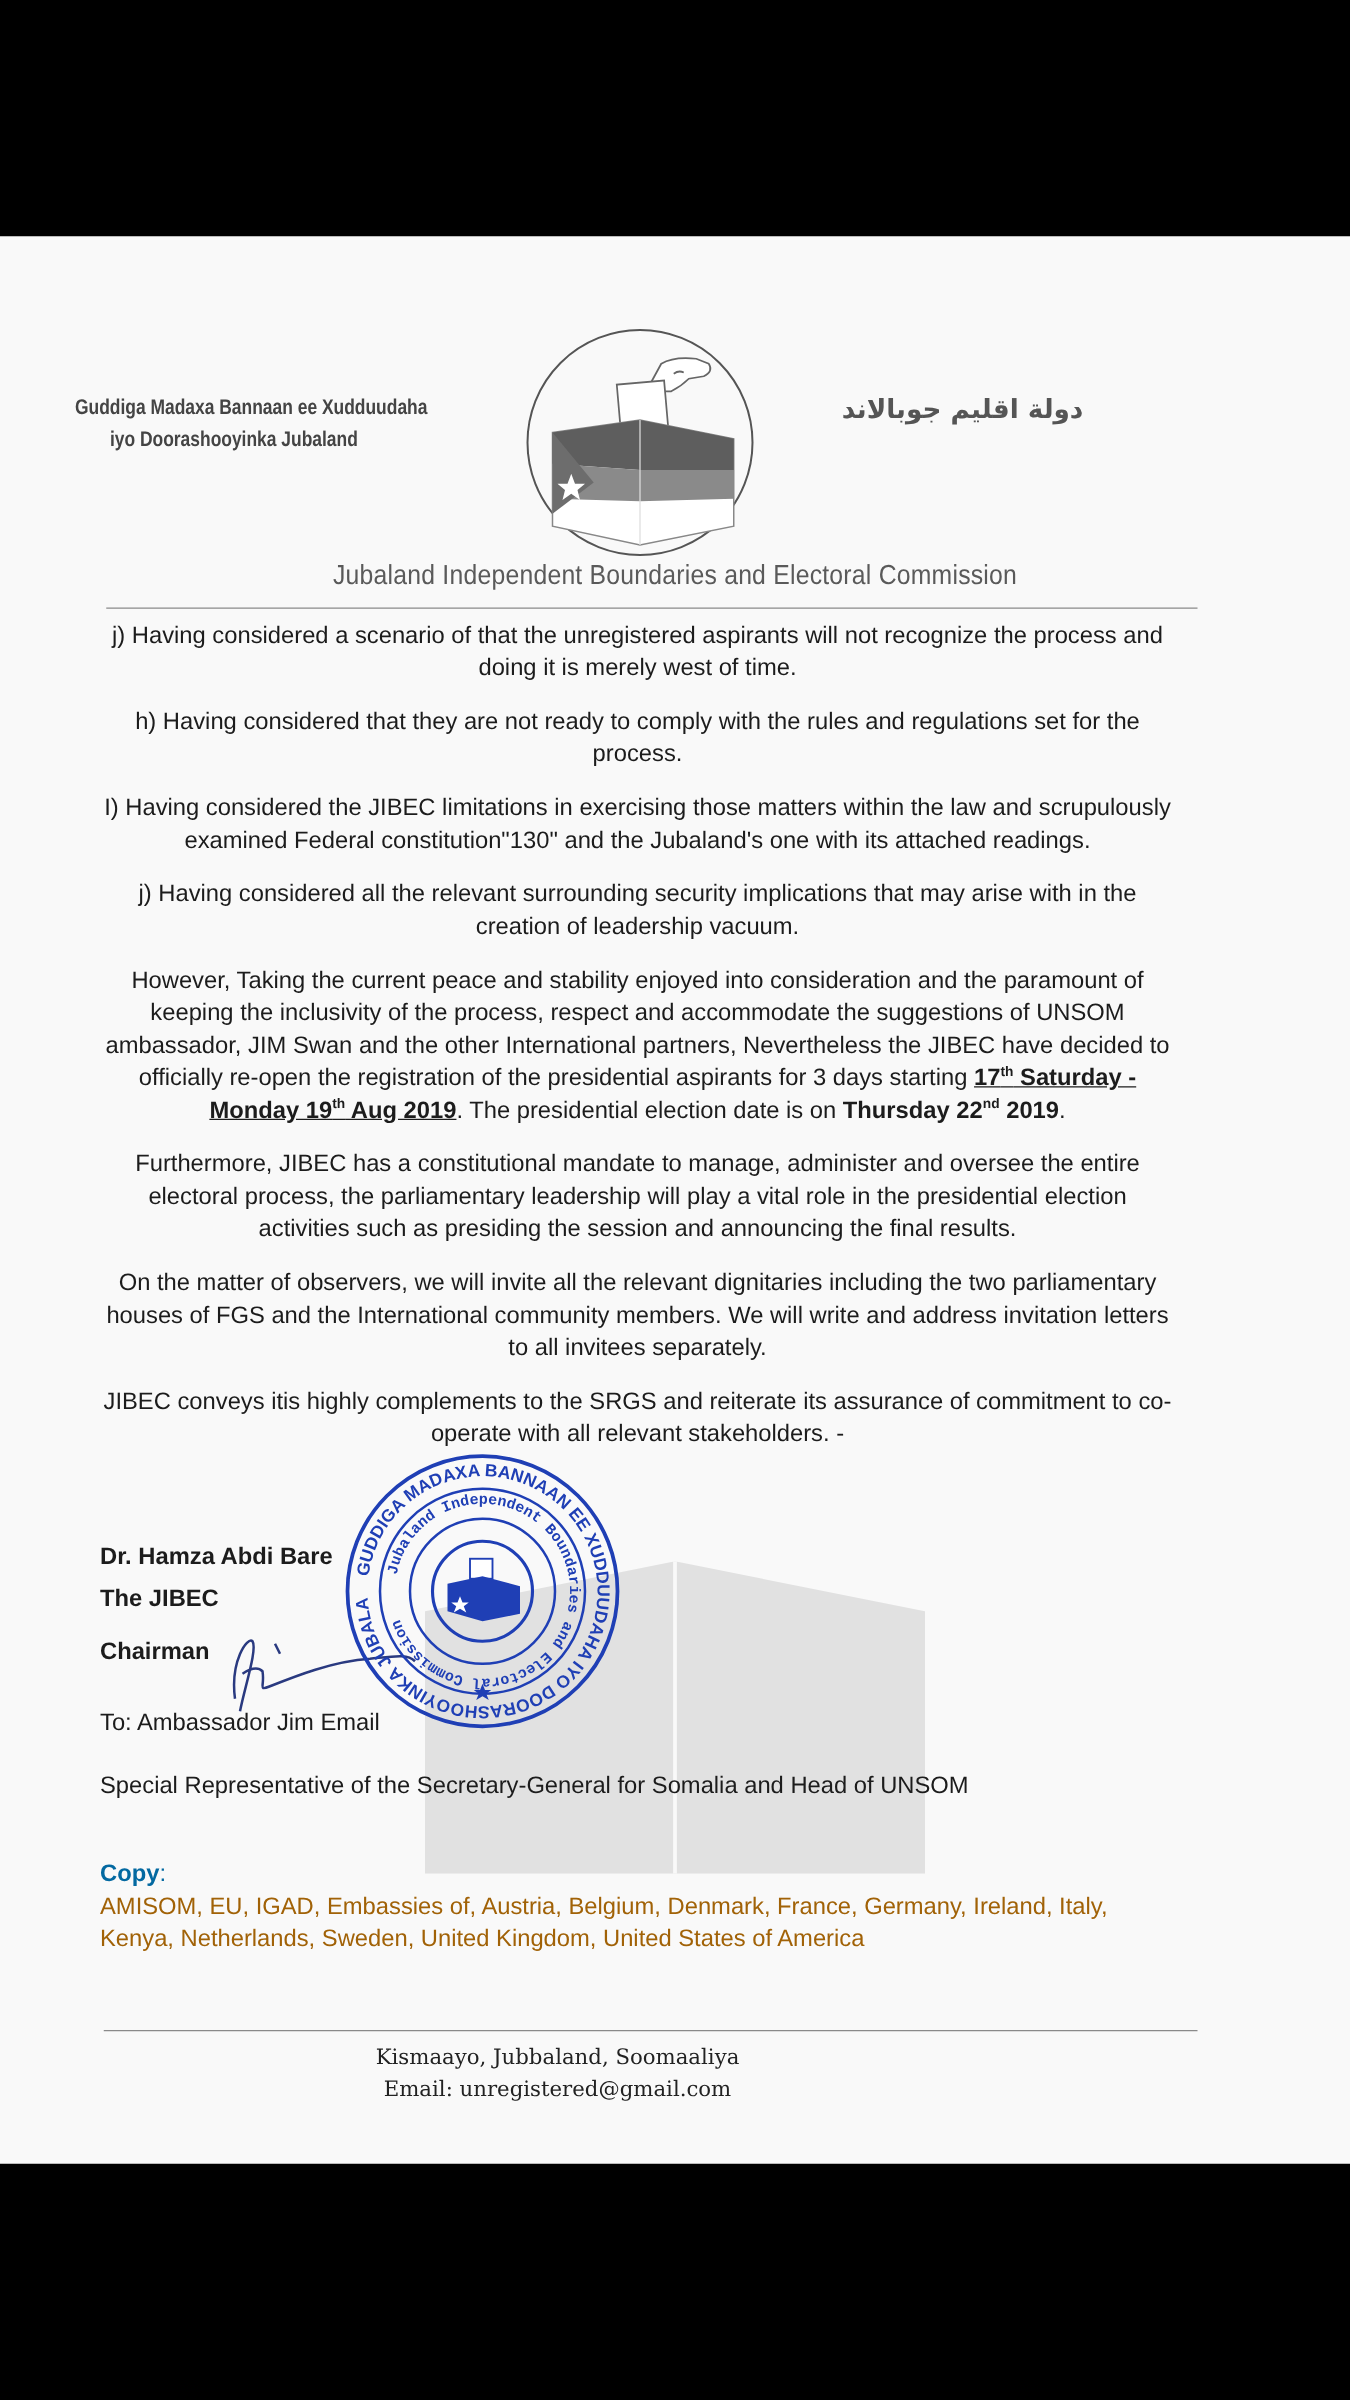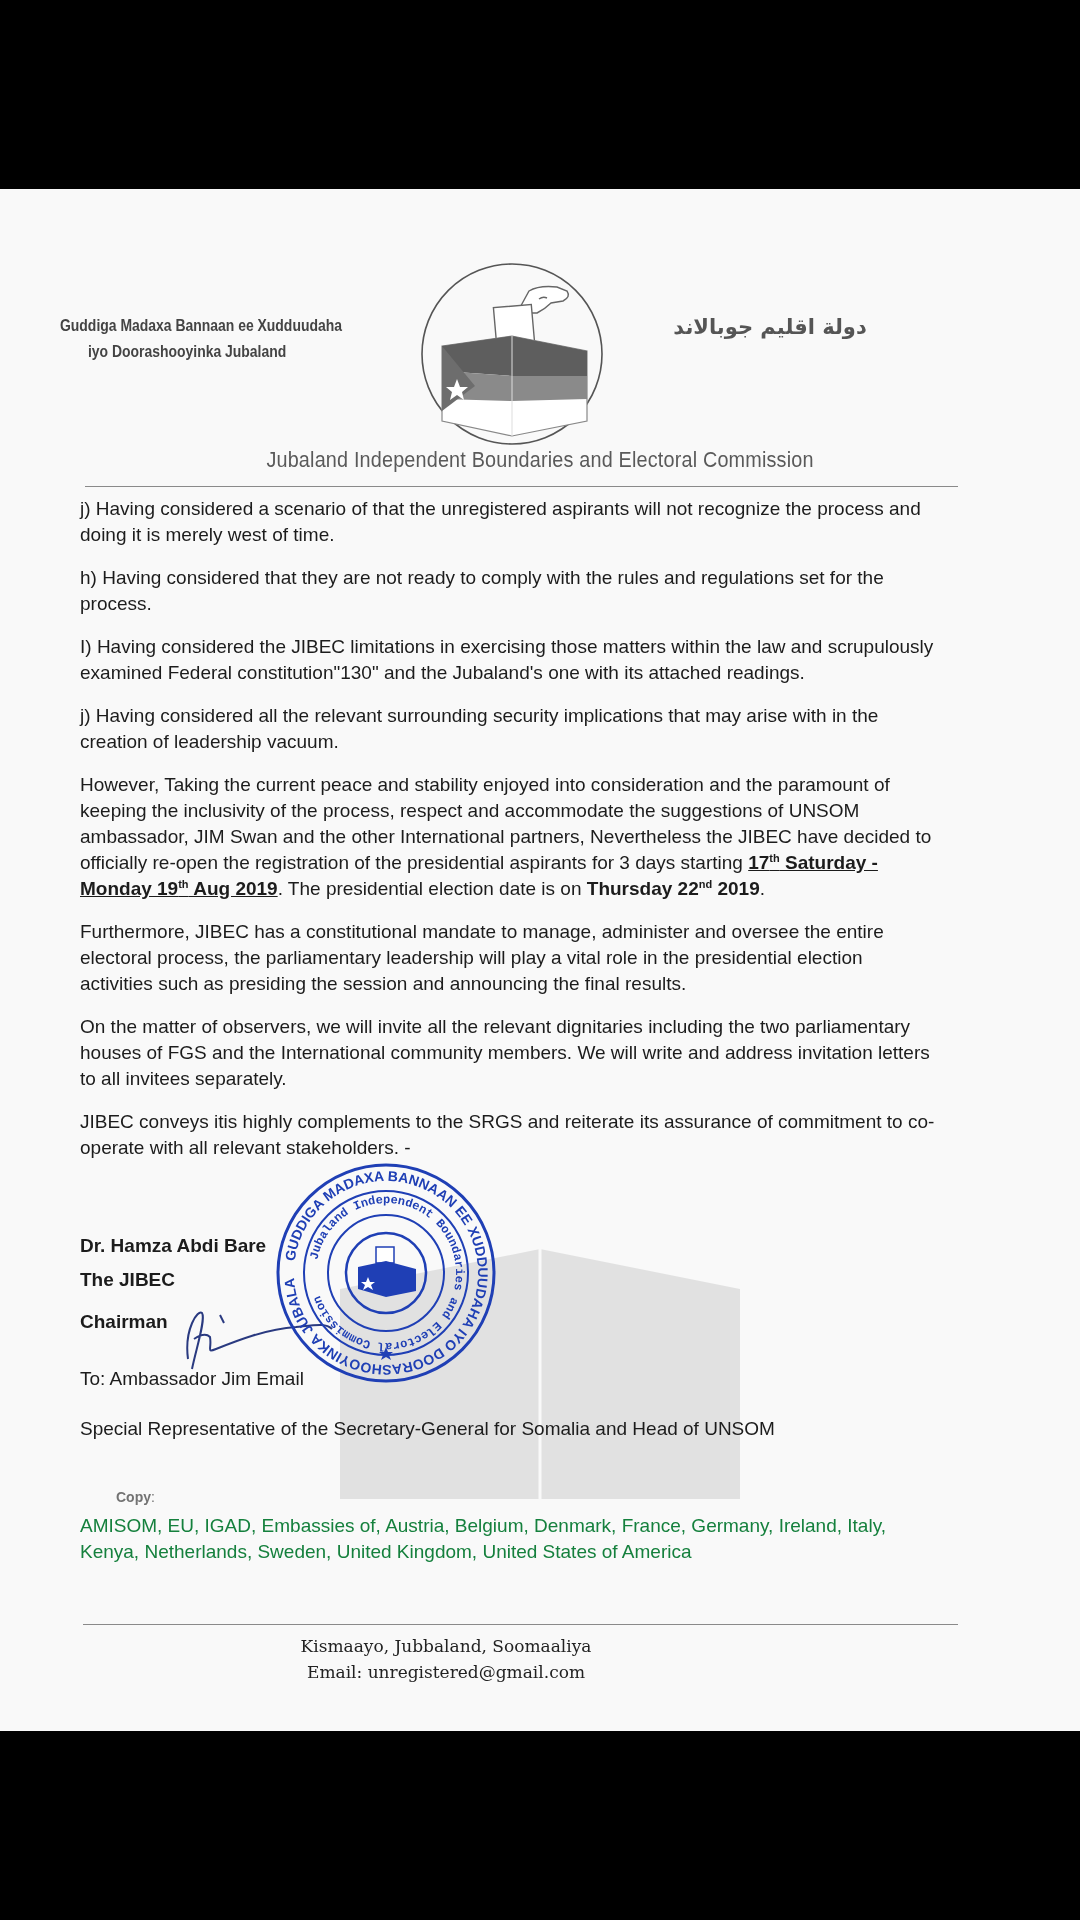--- a/index.html
+++ b/index.html
@@ -33,35 +33,35 @@
       color: #5a5a5a; font-size: 22px; letter-spacing: 0.2px;
     }
     .org-title span { display: inline-block; transform: scaleX(0.9); }
     .rule { position: absolute; left: 85px; width: 873px; height: 1px; background: #8a8a8a; }
     .rule.top { top: 297px; }
     .rule.bottom { top: 1435px; left: 83px; width: 875px; }
     .body-text {
       position: absolute; left: 80px; top: 307px; width: 860px;
       color: #1c1c1c; font-size: 19px; line-height: 26px;
     }
-    .body-text p { margin: 0 0 17px 0; transform-origin: left top; }
+    .body-text p { margin: 0 0 17px 0; transform-origin: left top; text-align: center; }
     .ul { text-decoration: underline; font-weight: bold; }
     .b { font-weight: bold; }
     sup { font-size: 11px; line-height: 0; }
     .sign-block { position: absolute; left: 80px; top: 1000px; }
     .sign-name { position: absolute; left: 0; top: 0; font-weight: bold; font-size: 19px; color: #1c1c1c; white-space: nowrap; margin-top: 46px; }
     .sign-org { position: absolute; left: 0; top: 80px; font-weight: bold; font-size: 19px; color: #1c1c1c; white-space: nowrap; }
     .sign-role { position: absolute; left: 0; top: 122px; font-weight: bold; font-size: 19px; color: #1c1c1c; white-space: nowrap; }
     .signature { position: absolute; left: 96px; top: 110px; width: 200px; height: 80px; }
     .stamp { position: absolute; left: 192px; top: -30px; width: 228px; height: 228px; }
     .to-line { position: absolute; left: 80px; top: 1179px; font-size: 19px; color: #1c1c1c; }
     .to-title { position: absolute; left: 80px; top: 1229px; font-size: 19px; color: #1c1c1c; }
-    .copy-label { position: absolute; left: 80px; top: 1300px; font-size: 14px; color: #737373; margin-left: 36px; }
+    .copy-label { position: absolute; left: 80px; top: 1300px; font-size: 19px; color: #0369a1; }
     .copy-label .b { font-weight: bold; }
-    .copy-list { position: absolute; left: 80px; top: 1324px; width: 860px; font-size: 19px; line-height: 26px; color: #15803d; }
+    .copy-list { position: absolute; left: 80px; top: 1324px; width: 860px; font-size: 19px; line-height: 26px; color: #a16207; }
     .footer {
       position: absolute; left: 0; top: 1444px; width: 892px; text-align: center;
       font-family: "DejaVu Serif", serif; font-size: 17px; line-height: 26px; color: #222;
     }
   </style>
 </head>
 <body>
 
 <div class="page">
 

